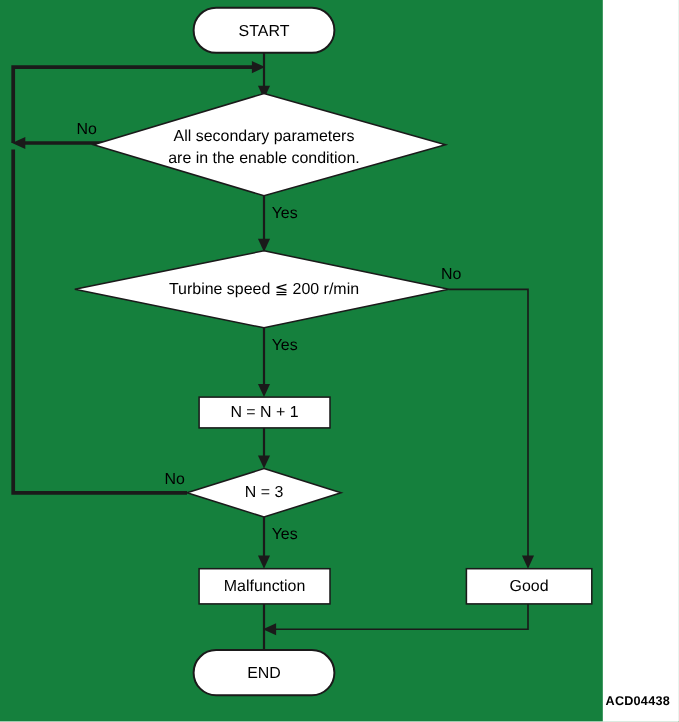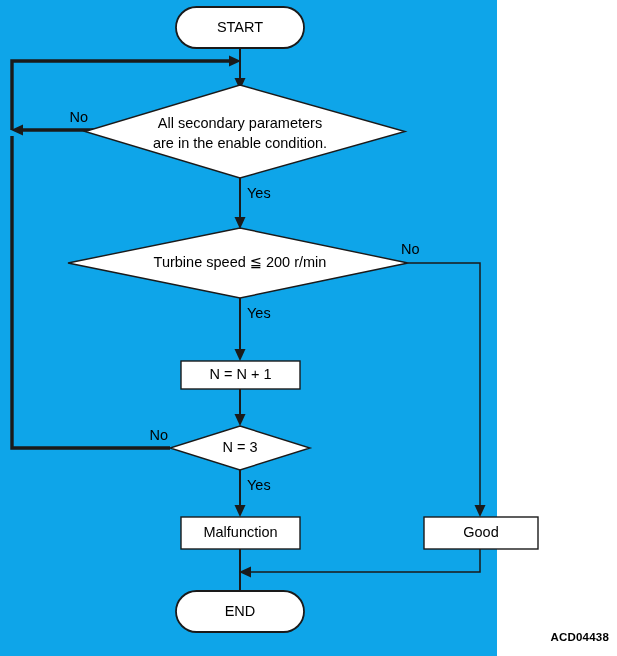--- a/index.html
+++ b/index.html
@@ -8,23 +8,23 @@
     background: #ffffff;
   }
   body {
     width: 617px;
     height: 656px;
     font-family: "Liberation Sans", sans-serif;
     overflow: hidden;
   }
   #flowchart-root {
     position: relative;
-    width: 497px;
+    width: 548px;
     height: 656px;
-    background: #0ea5e9;
+    background: #15803d;
   }
   svg.diagram {
     display: block;
     width: 617px;
     height: 656px;
   }
   .shape-line {
     fill: #ffffff;
     stroke: #1a1a1a;
     stroke-width: 1.4;

